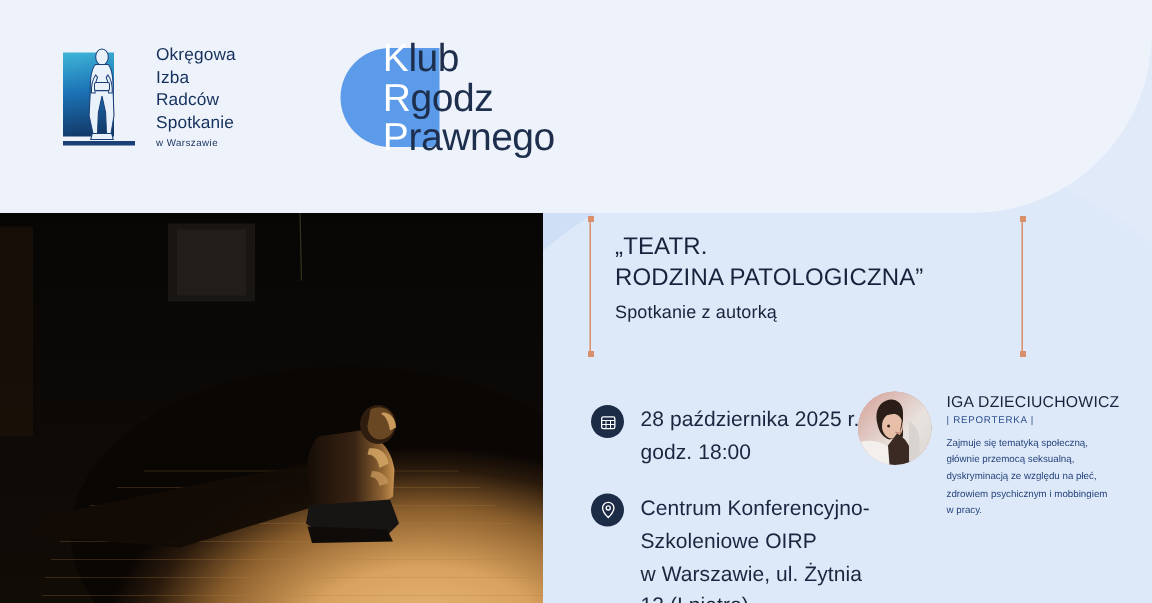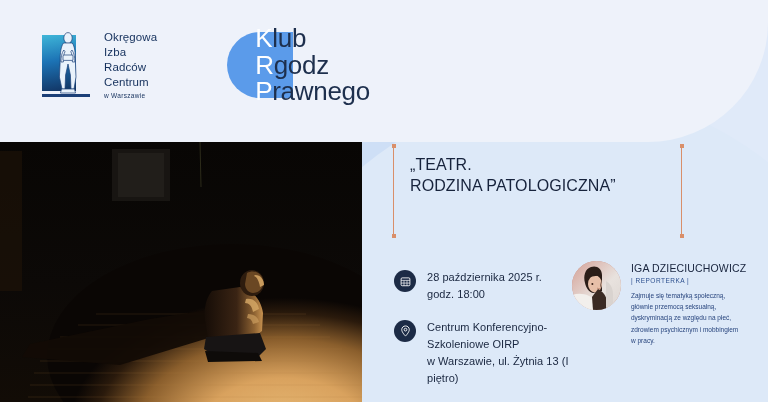--- a/index.html
+++ b/index.html
@@ -197,21 +197,21 @@
     width: 22px; height: 22px;
     border-radius: 50%;
     background: #1c2b46;
     display: flex;
     align-items: center;
     justify-content: center;
     margin-top: 1px;
   }
   .info-text {
     color: #19263f;
-    font-size: 11px;
+    font-size: 14px;
     line-height: 1.55;
     white-space: pre-line;
     letter-spacing: .05px;
   }
 
   
   .speaker {
     position: absolute;
     left: 190px;
     top: 120px;
@@ -272,21 +272,21 @@
             <path d="M17 19 C19.2 22 20 27 19.8 31 L17.4 31 C17.6 27 17 23 15.8 20.6 Z"></path>
             <rect x="8" y="24" width="10" height="5.4" rx="1"></rect>
             <path d="M6.5 58 L19.5 58 L20.5 62 L5.5 62 Z"></path>
           </g>
         </svg>
       </div>
       <div class="oirp-text">
         <div>Okręgowa</div>
         <div>Izba</div>
         <div>Radców</div>
-        <div>Centrum</div>
+        <div>Spotkanie</div>
         <div class="city">w Warszawie</div>
       </div>
     </div>
 
     <div class="krp-logo">
       <div class="krp-halfcircle"></div>
       <div class="krp-lines">
         <div><span class="cap">K</span><span>lub</span></div>
         <div><span class="cap">R</span><span>godz</span></div>
         <div><span class="cap">P</span><span>rawnego</span></div>
@@ -360,20 +360,21 @@
   </div>
 
   <div class="content">
 
     <div class="rule left"></div>
     <div class="rule right"></div>
 
     <div class="title-block">
       <div class="title">„TEATR.
 RODZINA PATOLOGICZNA”</div>
+      <div class="subtitle">Spotkanie z autorką</div>
     </div>
 
     <div class="info">
 
       <div class="info-row">
         <span class="icon-circle">
           <svg width="11" height="11" viewBox="0 0 14 14">
             <rect x="1.4" y="2.4" width="11.2" height="10" rx="1.4" fill="none" stroke="#ffffff" stroke-width="1.1"></rect>
             <path d="M1.4 5.6 H12.6 M5.1 5.6 V12.4 M8.9 5.6 V12.4 M1.4 9 H12.6" stroke="#ffffff" stroke-width=".85"></path>
           </svg>

